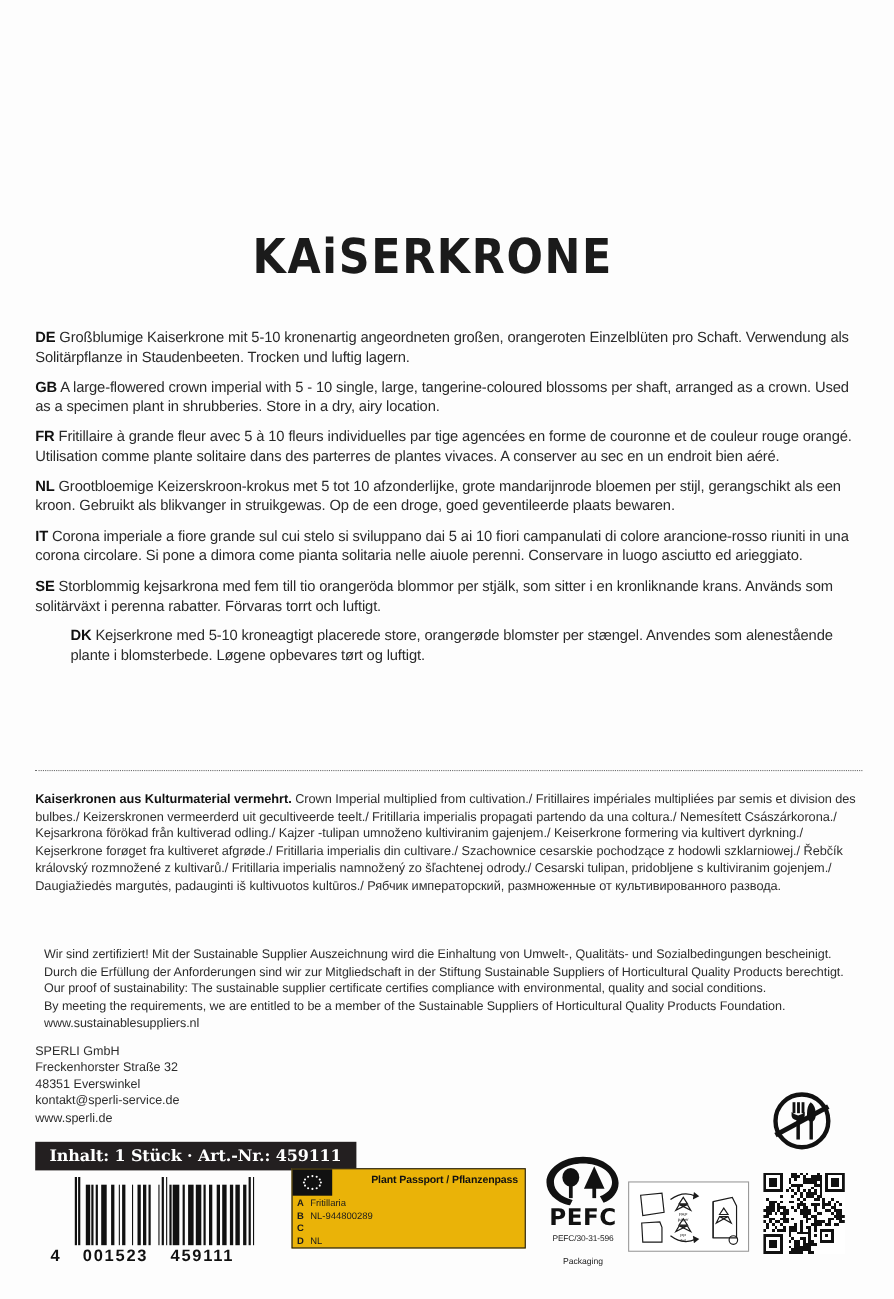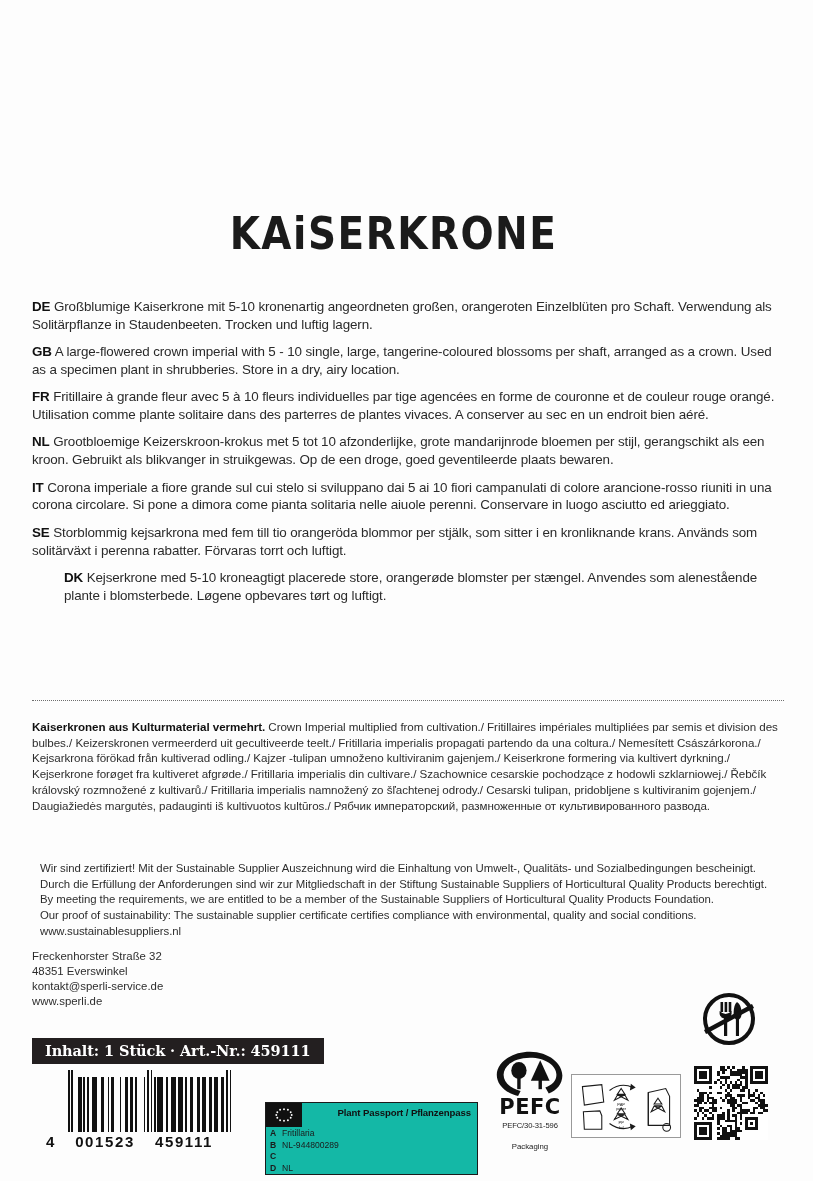--- a/index.html
+++ b/index.html
@@ -165,22 +165,21 @@
 
   
   .passport {
     position: absolute;
     top: 1062px;
     left: 265px;
     width: 213px;
     height: 73px;
     border: 1.2px solid #1b1b1b;
     box-sizing: border-box;
-    background: #14b8a6;
-    margin-top: 40px;
+    background: #eab308;
   }
   .pp-head {
     display: flex;
     align-items: flex-start;
     height: 24px;
   }
   .pp-flag {
     width: 36px;
     height: 24px;
     background: #111;
@@ -302,26 +301,27 @@
 
   <div class="culture-block">
     <div class="culture-text">
       <span class="culture-lead">Kaiserkronen aus Kulturmaterial vermehrt.</span><span> Crown Imperial multiplied from cultivation./ Fritillaires impériales multipliées par semis et division des bulbes./ Keizerskronen vermeerderd uit gecultiveerde teelt./ Fritillaria imperialis propagati partendo da una coltura./ Nemesített Császárkorona./ Kejsarkrona förökad från kultiverad odling./ Kajzer -tulipan umnoženo kultiviranim gajenjem./ Keiserkrone formering via kultivert dyrkning./ Kejserkrone forøget fra kultiveret afgrøde./ Fritillaria imperialis din cultivare./ Szachownice cesarskie pochodzące z hodowli szklarniowej./ Řebčík královský rozmnožené z kultivarů./ Fritillaria imperialis namnožený zo šľachtenej odrody./ Cesarski tulipan, pridobljene s kultiviranim gojenjem./ Daugiažiedės margutės, padauginti iš kultivuotos kultūros./ Рябчик императорский, размноженные от культивированного развода.</span>
     </div>
   </div>
 
   <div class="sustain-block" id="sustain-block">
       <div class="sustain-line">Wir sind zertifiziert! Mit der Sustainable Supplier Auszeichnung wird die Einhaltung von Umwelt-, Qualitäts- und Sozialbedingungen bescheinigt.</div>
       <div class="sustain-line">Durch die Erfüllung der Anforderungen sind wir zur Mitgliedschaft in der Stiftung Sustainable Suppliers of Horticultural Quality Products berechtigt.</div>
+      <div class="sustain-line">Our proof of sustainability: The sustainable supplier certificate certifies compliance with environmental, quality and social conditions.</div>
       <div class="sustain-line">By meeting the requirements, we are entitled to be a member of the Sustainable Suppliers of Horticultural Quality Products Foundation.</div>
-      <div class="sustain-line">Our proof of sustainability: The sustainable supplier certificate certifies compliance with environmental, quality and social conditions.</div>
       <div class="sustain-line">www.sustainablesuppliers.nl</div>
     </div>
 
   <div class="address-block" id="address-block">
+      <div class="address-line">SPERLI GmbH</div>
       <div class="address-line">Freckenhorster Straße 32</div>
       <div class="address-line">48351 Everswinkel</div>
       <div class="address-line">kontakt@sperli-service.de</div>
       <div class="address-line">www.sperli.de</div>
     </div>
 
   <div class="inhalt-bar">Inhalt: 1 Stück · Art.-Nr.: 459111</div>
 
   <div class="barcode-wrap">
     <div class="barcode-bars" id="barcode-bars">

